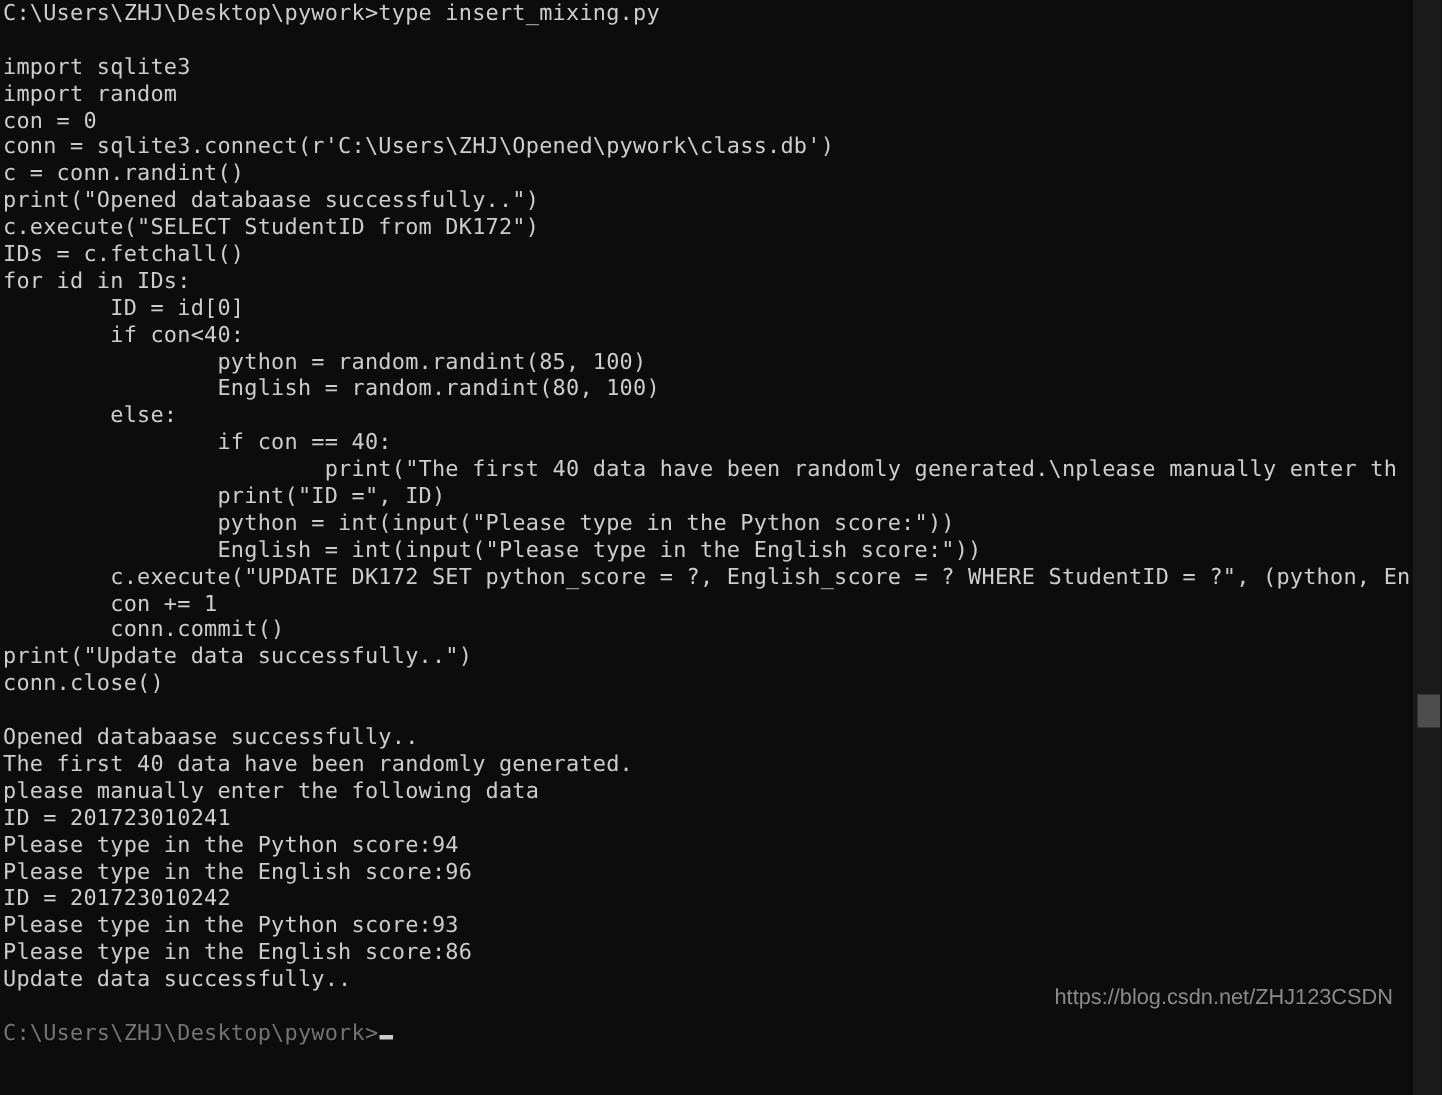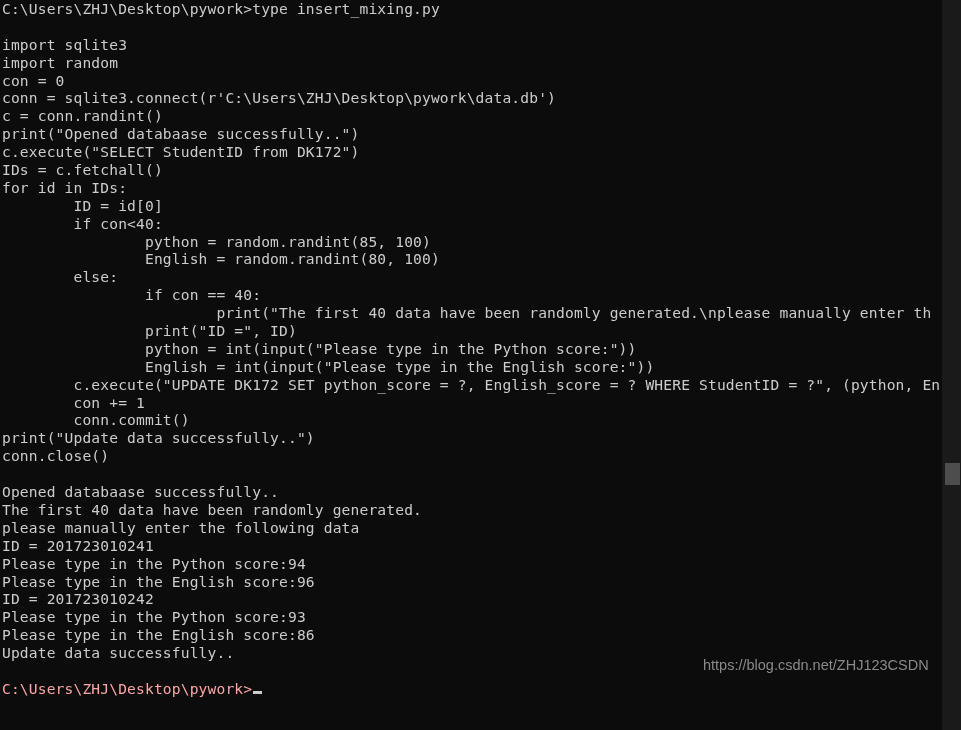--- a/index.html
+++ b/index.html
@@ -39,21 +39,21 @@
     line-height: 17.9px;
     white-space: pre;
     font-family: "DejaVu Sans Mono", monospace;
     font-size: 14.6px;
     letter-spacing: 0.15px;
     color: #cccccc;
     padding-left: 2px;
     overflow: hidden;
   }
   .line.blank { color: transparent; }
-  .prompt-line { color: #fca5a5; }
+  .prompt-line { color: #737373; }
 
   
   .cursor {
     display: inline-block;
     width: 8.5px;
     height: 3px;
     background: #cccccc;
     vertical-align: baseline;
     margin-left: 1px;
     position: relative;
@@ -94,21 +94,21 @@
 <body>
 
 <div id="terminal">
 
   <div id="console">
       <div class="line">C:\Users\ZHJ\Desktop\pywork&gt;type insert_mixing.py</div>
       <div class="line blank">&nbsp;</div>
       <div class="line">import sqlite3</div>
       <div class="line">import random</div>
       <div class="line">con = 0</div>
-      <div class="line">conn = sqlite3.connect(r'C:\Users\ZHJ\Desktop\pywork\data.db')</div>
+      <div class="line">conn = sqlite3.connect(r'C:\Users\ZHJ\Opened\pywork\class.db')</div>
       <div class="line">c = conn.randint()</div>
       <div class="line">print("Opened databaase successfully..")</div>
       <div class="line">c.execute("SELECT StudentID from DK172")</div>
       <div class="line">IDs = c.fetchall()</div>
       <div class="line">for id in IDs:</div>
       <div class="line">        ID = id[0]</div>
       <div class="line">        if con&lt;40:</div>
       <div class="line">                python = random.randint(85, 100)</div>
       <div class="line">                English = random.randint(80, 100)</div>
       <div class="line">        else:</div>

